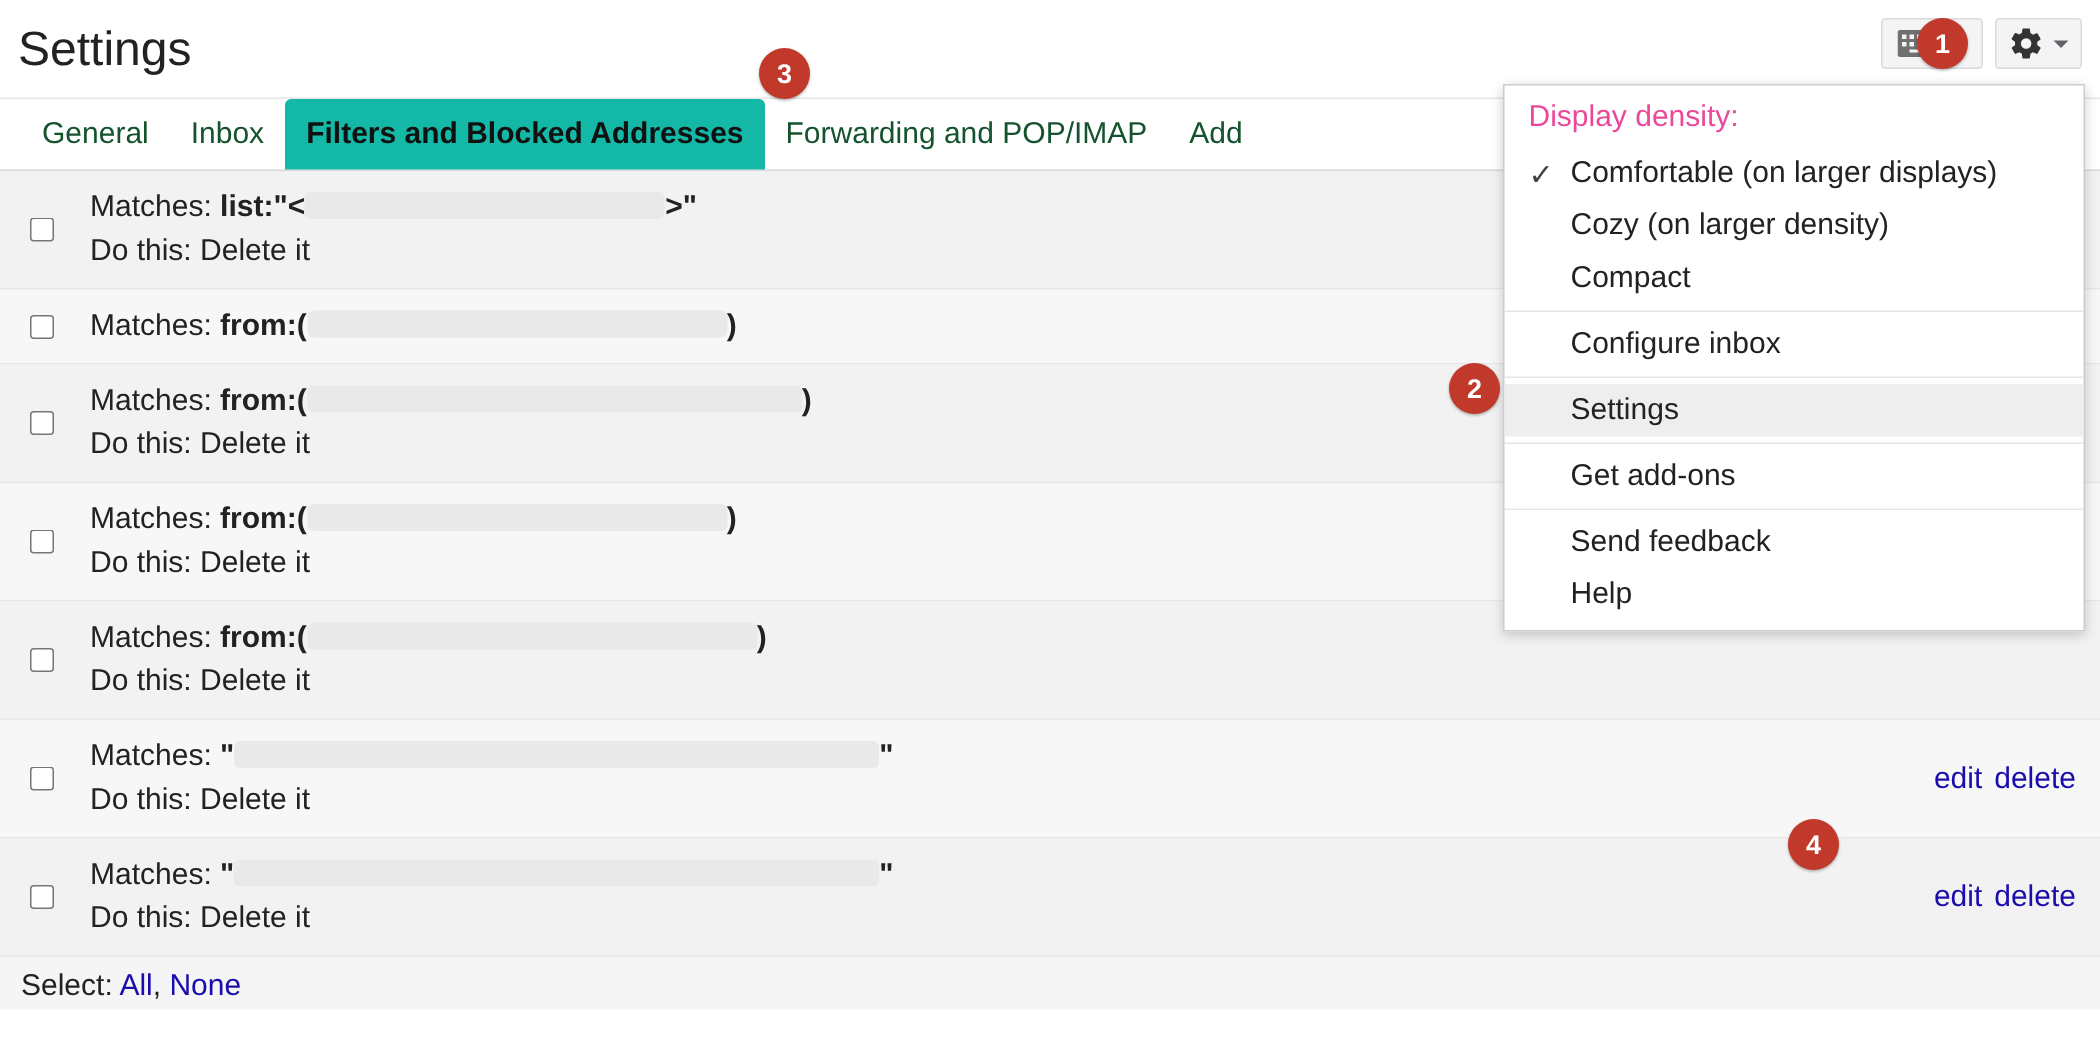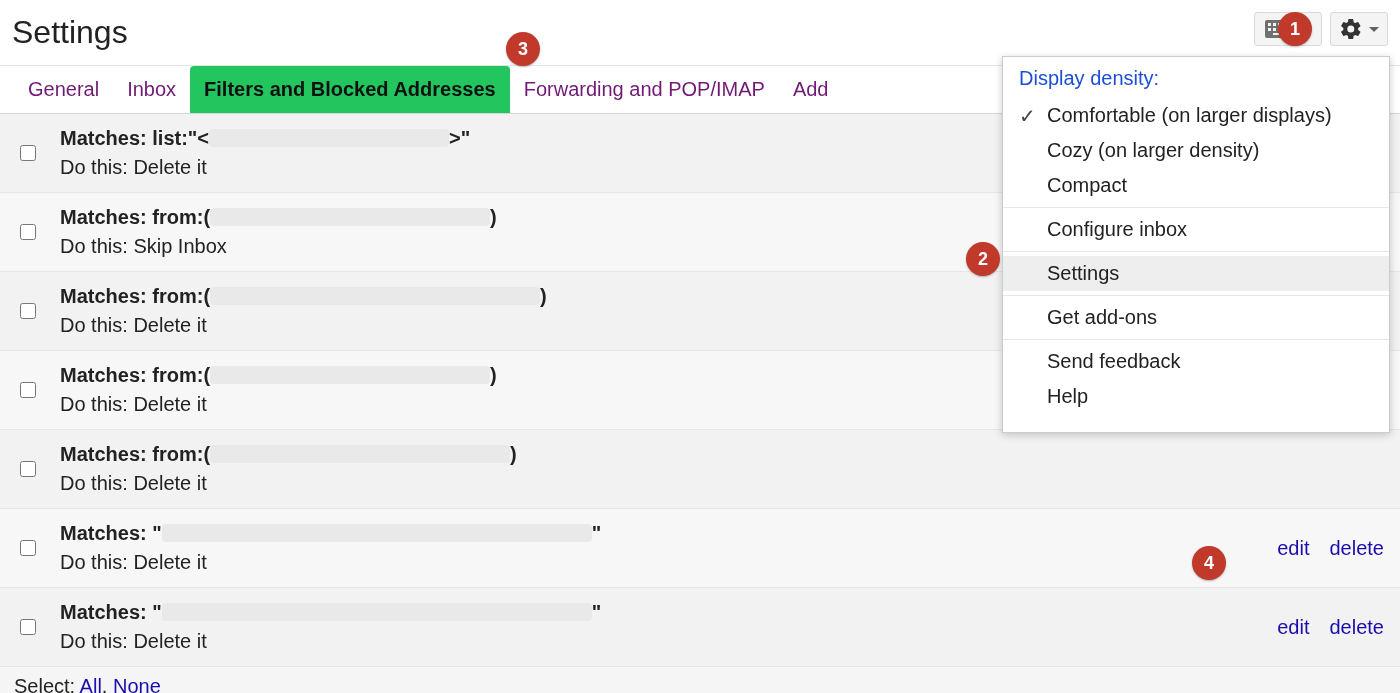--- a/index.html
+++ b/index.html
@@ -62,29 +62,29 @@
   }
   .tabs {
     display: flex;
     align-items: stretch;
     padding-left: 14px;
     border-bottom: 1px solid #d6d6d6;
     background: #fff;
   }
   .tab {
     padding: 12px 14px 12px 14px;
-    color: #701a75;
+    color: #14532d;
     font-size: 20px;
     cursor: pointer;
     white-space: nowrap;
   }
   .tab.active {
     color: #111;
     font-weight: 700;
-    background: #22c55e;
+    background: #14b8a6;
     border-top-left-radius: 4px;
     border-top-right-radius: 4px;
   }
   .filters {
     background: #f5f5f5;
   }
   .filter-row {
     display: flex;
     align-items: center;
     border-bottom: 1px solid #e6e6e6;
@@ -95,34 +95,34 @@
   .filter-row:nth-child(odd){ background:#f2f2f2; }
   .cb {
     margin: 0 14px 0 8px;
     width: 16px; height: 16px;
   }
   .filter-text {
     flex: 1;
     font-size: 20px;
     line-height: 1.45;
   }
-  .filter-text .m-label { font-weight: 700; }
+  .filter-text .m-label { font-weight: 400; }
   .filter-text .m-bold { font-weight: 700; }
   .redact {
     display: inline-block;
     background: #e9e9e9;
     border-radius: 4px;
     height: 18px;
     vertical-align: middle;
     position: relative;
     top: -2px;
   }
   .row-actions {
     display: flex;
-    gap: 20px;
+    gap: 8px;
     color: #1a0dab;
     font-size: 20px;
   }
   .row-actions span { cursor: pointer; }
   .select-bar {
     padding: 8px 14px 4px 14px;
     background: #f5f5f5;
     font-size: 20px;
   }
   .select-bar a { color: #1a0dab; cursor: pointer; }
@@ -134,21 +134,21 @@
     right: 10px;
     width: 386px;
     background: #fff;
     border: 1px solid #ccc;
     box-shadow: 0 2px 8px rgba(0,0,0,0.2);
     z-index: 10;
     font-size: 20px;
   }
   .menu .hdr {
     padding: 10px 16px 8px 16px;
-    color: #1d4ed8;
+    color: #ec4899;
   }
   .menu .mi {
     padding: 6px 16px 6px 44px;
     cursor: pointer;
     position: relative;
   }
   .menu .mi.hl { background: #eee; }
   .menu .sep { border-top: 1px solid #e6e6e6; margin: 4px 0; }
   .menu .check::before {
     content: "✓";
@@ -222,21 +222,20 @@
       <input type="checkbox" class="cb" style="">
       <div class="filter-text">
         <div><span class="m-label">Matches:</span> <span class="m-bold">list:</span><span class="m-bold">"&lt;</span><span class="redact" style="width: 240px;"></span><span class="m-bold">&gt;"</span></div>
         <div><span>Do this:</span> <span>Delete it</span></div>
       </div>
     </div>
     <div class="filter-row">
       <input type="checkbox" class="cb" style="">
       <div class="filter-text">
         <div><span class="m-label">Matches:</span> <span class="m-bold">from:</span><span class="m-bold">(</span><span class="redact" style="width: 280px;"></span><span class="m-bold">)</span></div>
-        <div><span>Do this:</span> <span>Skip Inbox</span></div>
       </div>
     </div>
     <div class="filter-row">
       <input type="checkbox" class="cb" style="">
       <div class="filter-text">
         <div><span class="m-label">Matches:</span> <span class="m-bold">from:</span><span class="m-bold">(</span><span class="redact" style="width: 330px;"></span><span class="m-bold">)</span></div>
         <div><span>Do this:</span> <span>Delete it</span></div>
       </div>
     </div>
     <div class="filter-row">
@@ -287,19 +286,19 @@
   <div class="mi">Cozy (on larger density)</div>
   <div class="mi">Compact</div>
   <div class="sep"></div>
   <div class="mi">Configure inbox</div>
   <div class="sep"></div>
   <div class="mi hl">Settings</div>
   <div class="sep"></div>
   <div class="mi">Get add-ons</div>
   <div class="sep"></div>
   <div class="mi">Send feedback</div>
-  <div class="mi" style="padding-bottom:24px">Help</div>
+  <div class="mi" style="padding-bottom:12px">Help</div>
 </div>
 
 <div class="badge" style="top:12px; right:88px;">1</div>
 <div class="badge" style="top:242px; right:400px;">2</div>
 <div class="badge" style="top:32px; left:506px;">3</div>
 <div class="badge" style="top:546px; right:174px;">4</div>
 
 </body></html>

